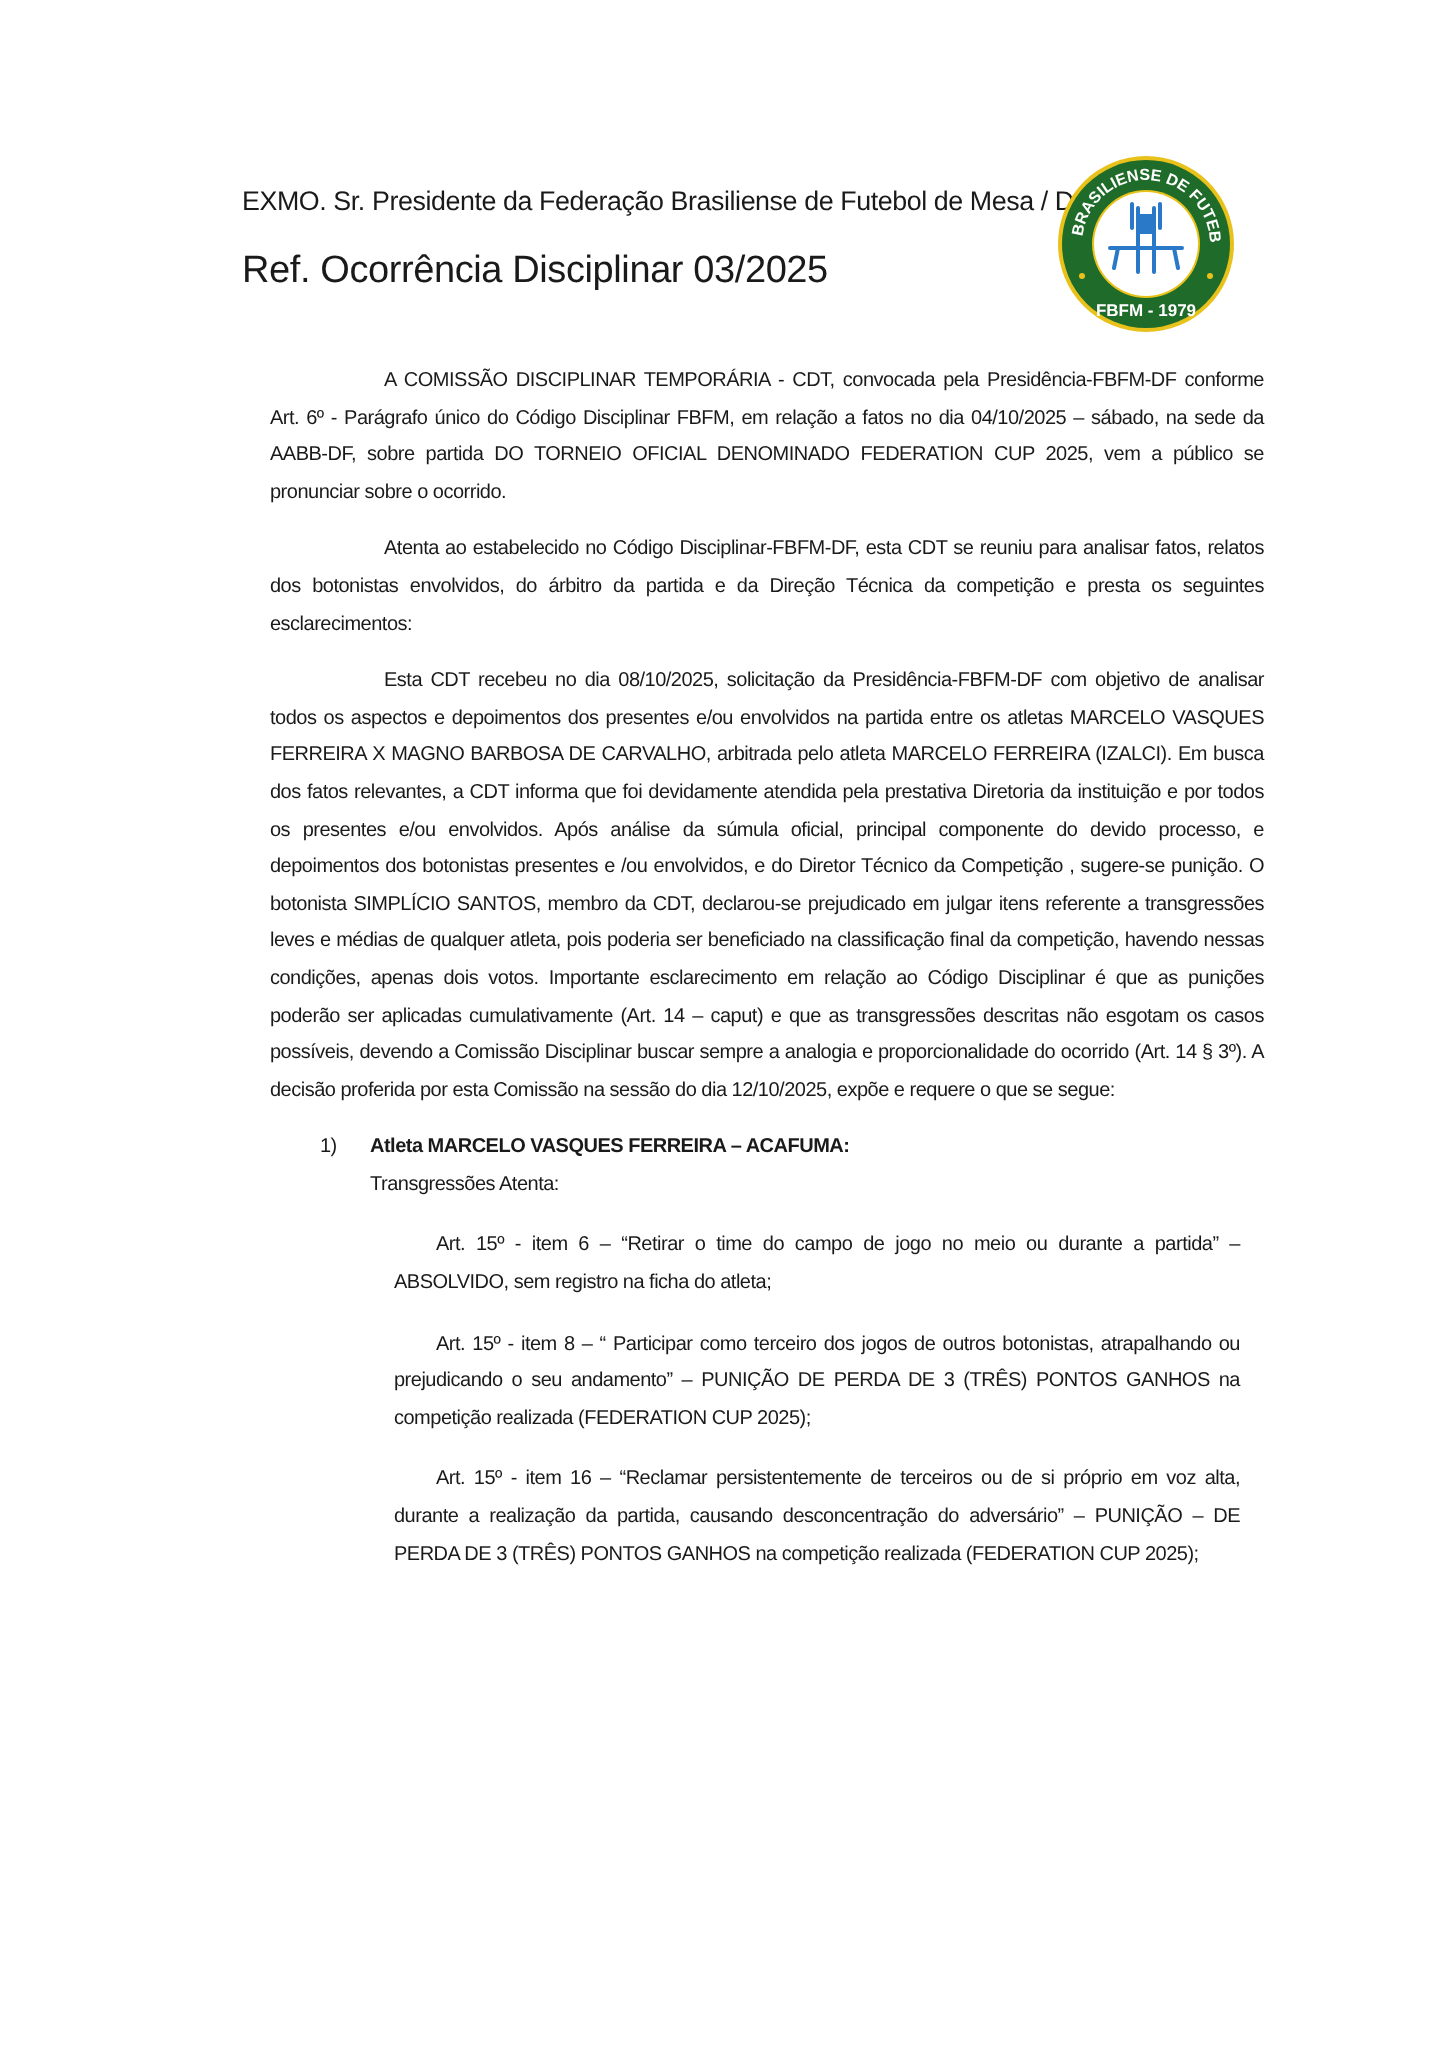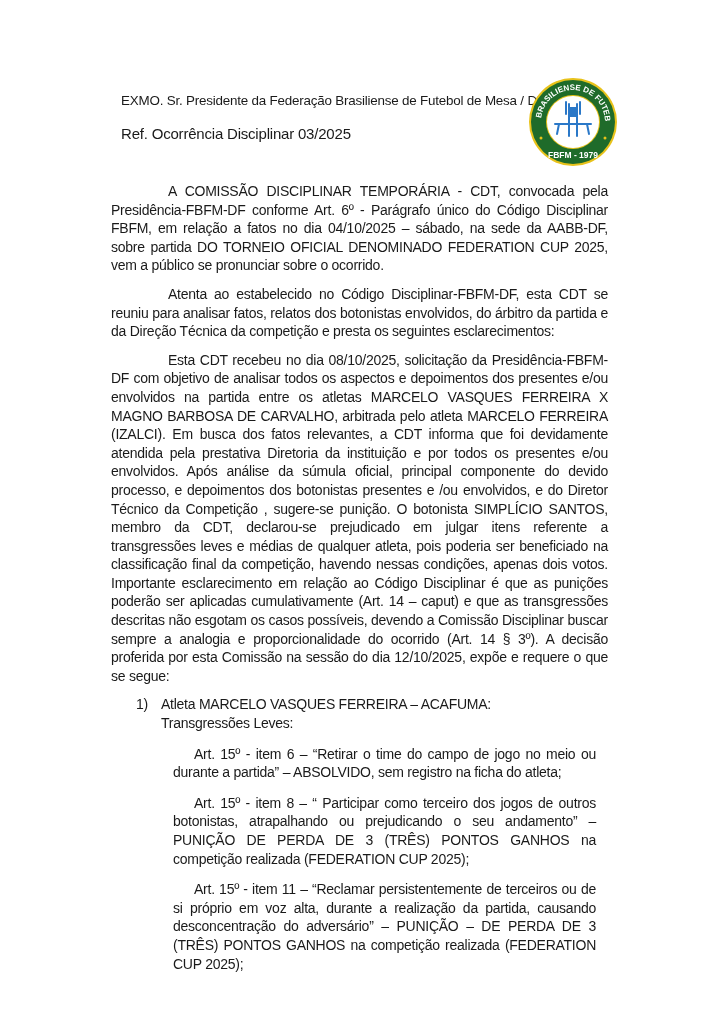--- a/index.html
+++ b/index.html
@@ -3,32 +3,32 @@
 <meta charset="utf-8">
 <style>
   html, body { margin: 0; padding: 0; background: #ffffff; }
   body {
     width: 724px; height: 1024px; position: relative; overflow: hidden;
     font-family: "Liberation Sans", "DejaVu Sans", sans-serif;
     color: #1a1a1a;
   }
   .page { position: absolute; left: 0; top: 0; width: 724px; height: 1024px; background: #fff; }
   .addr { position: absolute; left: 121px; top: 93px; font-size: 13.4px; letter-spacing: -0.2px; white-space: nowrap; }
-  .ref  { position: absolute; left: 121px; top: 125px; font-size: 15px; letter-spacing: -0.2px; white-space: nowrap; }
+  .ref  { position: absolute; left: 121px; top: 125px; font-size: 19px; letter-spacing: -0.2px; white-space: nowrap; }
   .logo { position: absolute; left: 527px; top: 76px; width: 92px; height: 92px; }
   .body-text {
-    position: absolute; left: 111px; width: 497px; top: 182px;
-    font-size: 14px; line-height: 18.6px; letter-spacing: -0.25px;
+    position: absolute; left: 135px; width: 497px; top: 182px;
+    font-size: 10px; line-height: 18.6px; letter-spacing: -0.25px;
     text-align: justify;
   }
   .para { margin: 0 0 10px 0; text-indent: 57px; }
   .det { margin: 4px 0 12px 0; padding-left: 25px; }
   .item-head { display: flex; margin-bottom: 0; }
   .item-num { width: 25px; margin-left: 0; }
-  .item-title { font-weight: normal; }
+  .item-title { font-weight: bold; }
   .sub-label { margin: 0; }
   .art { margin: 12px; text-indent: 21px; }
 </style>
 </head>
 <body>
 
 <div class="page">
 
   <div class="addr">EXMO. Sr. Presidente da Federação Brasiliense de Futebol de Mesa / DF</div>
   <div class="ref">Ref. Ocorrência Disciplinar 03/2025</div>
@@ -67,20 +67,20 @@
     <p class="para">A COMISSÃO DISCIPLINAR  TEMPORÁRIA - CDT, convocada pela Presidência-FBFM-DF conforme Art. 6º - Parágrafo único do Código Disciplinar FBFM, em relação a fatos no dia 04/10/2025 – sábado, na sede da AABB-DF, sobre partida DO TORNEIO OFICIAL  DENOMINADO FEDERATION CUP 2025, vem a público se pronunciar sobre o ocorrido.</p>
     <p class="para">Atenta ao estabelecido no Código Disciplinar-FBFM-DF, esta CDT se reuniu para analisar fatos, relatos dos botonistas envolvidos, do árbitro da partida e da Direção Técnica da competição e presta os seguintes esclarecimentos:</p>
     <p class="para">Esta CDT recebeu no dia 08/10/2025, solicitação da Presidência-FBFM-DF com objetivo de analisar todos os aspectos e depoimentos dos presentes e/ou envolvidos na partida entre os atletas MARCELO VASQUES FERREIRA X MAGNO BARBOSA DE CARVALHO, arbitrada pelo atleta MARCELO FERREIRA (IZALCI). Em busca dos fatos relevantes, a CDT informa que foi devidamente atendida pela prestativa Diretoria da instituição e por todos os presentes e/ou envolvidos. Após análise da súmula oficial, principal componente do devido processo, e depoimentos dos botonistas presentes e /ou envolvidos, e do Diretor Técnico da Competição , sugere-se punição. O botonista SIMPLÍCIO SANTOS, membro da CDT,  declarou-se prejudicado em julgar itens referente a transgressões leves e médias de qualquer atleta, pois poderia ser beneficiado na classificação final da competição, havendo nessas condições, apenas dois votos. Importante esclarecimento em relação ao Código Disciplinar é que as punições poderão ser aplicadas cumulativamente (Art. 14 – caput) e que as transgressões descritas não esgotam os casos possíveis, devendo a Comissão Disciplinar buscar sempre a analogia e proporcionalidade do ocorrido (Art. 14 § 3º). A decisão proferida por esta Comissão na sessão do dia 12/10/2025, expõe e requere o que se segue:</p>
 
     <div style="padding-left:25px;">
       <div class="item-head">
         <span class="item-num">1)</span>
         <span class="item-title">Atleta MARCELO VASQUES FERREIRA – ACAFUMA:</span>
       </div>
       <div style="padding-left:25px;">
-        <p class="sub-label">Transgressões Leves:</p>
+        <p class="sub-label">Transgressões Atenta:</p>
         <p class="art">Art. 15º - item 6 – “Retirar o time do campo de jogo no meio ou durante a partida” – ABSOLVIDO, sem registro  na ficha do atleta;</p>
         <p class="art">Art. 15º - item 8 – “ Participar como terceiro dos jogos de outros botonistas, atrapalhando ou prejudicando o seu andamento” – PUNIÇÃO DE PERDA DE 3 (TRÊS)  PONTOS GANHOS na competição realizada  (FEDERATION CUP 2025);</p>
-        <p class="art">Art. 15º - item 11 – “Reclamar persistentemente de terceiros ou de si próprio em voz alta, durante a realização da partida, causando desconcentração do adversário” – PUNIÇÃO – DE PERDA DE 3 (TRÊS) PONTOS GANHOS na competição realizada (FEDERATION CUP 2025);</p>
+        <p class="art">Art. 15º - item 16 – “Reclamar persistentemente de terceiros ou de si próprio em voz alta, durante a realização da partida, causando desconcentração do adversário” – PUNIÇÃO – DE PERDA DE 3 (TRÊS) PONTOS GANHOS na competição realizada (FEDERATION CUP 2025);</p>
       </div>
     </div>
   </div>
 </div>
 
 </body></html>

